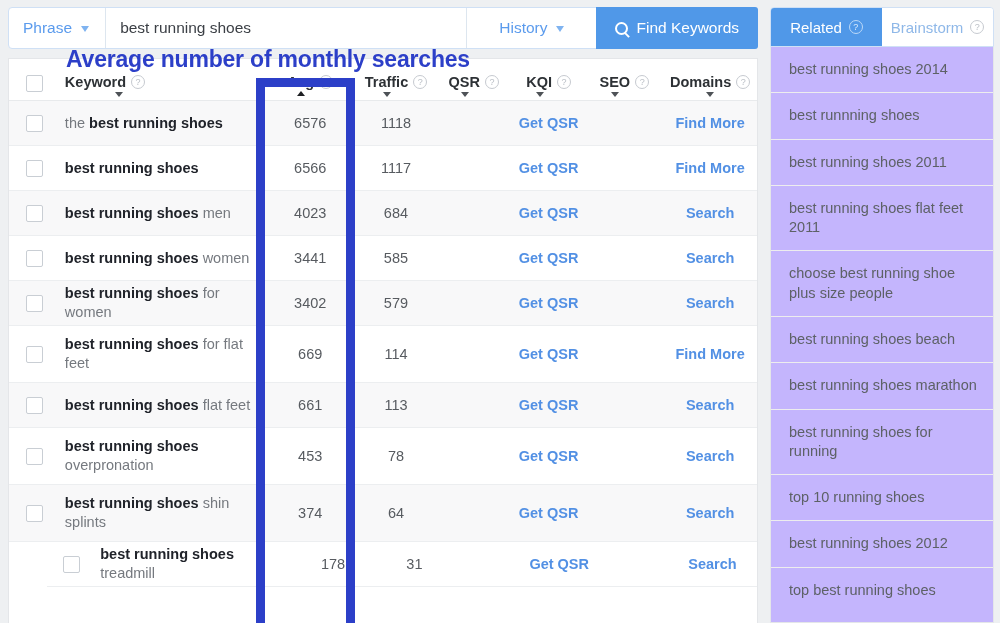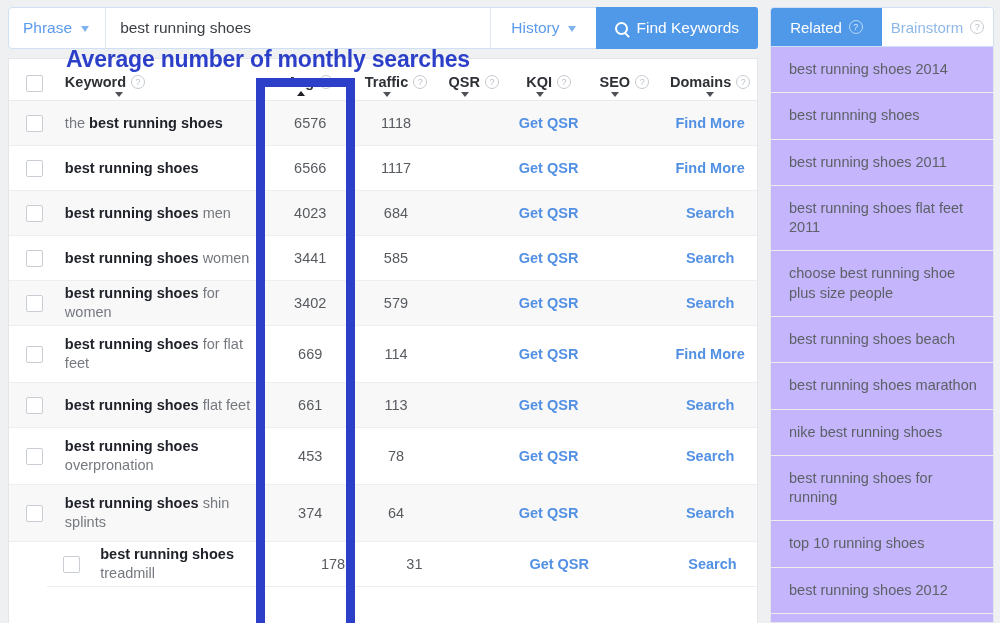--- a/index.html
+++ b/index.html
@@ -38,21 +38,21 @@
     flex: 1;
     border: 0; outline: 0;
     font-family: "Liberation Sans", sans-serif;
     font-size: 15.5px;
     color: #3b3f45;
     padding: 0 14px;
     background: transparent;
   }
   .history-select {
     display: flex; align-items: center; gap: 9px;
-    padding: 0 20px;
+    padding: 0 32px;
     border-left: 1px solid #dde6ef;
     color: #5b9bed; font-size: 15.5px;
     cursor: pointer; user-select: none;
   }
   .find-btn {
     display: flex; align-items: center; justify-content: center; gap: 8px;
     background: #5098e8; color: #fff;
     font-size: 15.5px;
     padding: 0 19px;
     border: 0; border-radius: 0 3px 3px 0;
@@ -480,21 +480,20 @@
       </div>
     </div>
     <div class="rel-list" id="rel-list">
         <div class="rel-item">best running shoes 2014</div>
         <div class="rel-item">best runnning shoes</div>
         <div class="rel-item">best running shoes 2011</div>
         <div class="rel-item">best running shoes flat feet 2011</div>
         <div class="rel-item">choose best running shoe plus size people</div>
         <div class="rel-item">best running shoes beach</div>
         <div class="rel-item">best running shoes marathon</div>
-        <div class="rel-item">nike best running shoes</div>
         <div class="rel-item">best running shoes for running</div>
         <div class="rel-item">top 10 running shoes</div>
         <div class="rel-item">best running shoes 2012</div>
         <div class="rel-item">top best running shoes</div>
       </div>
   </div>
 
 </div>
 
 </body></html>

